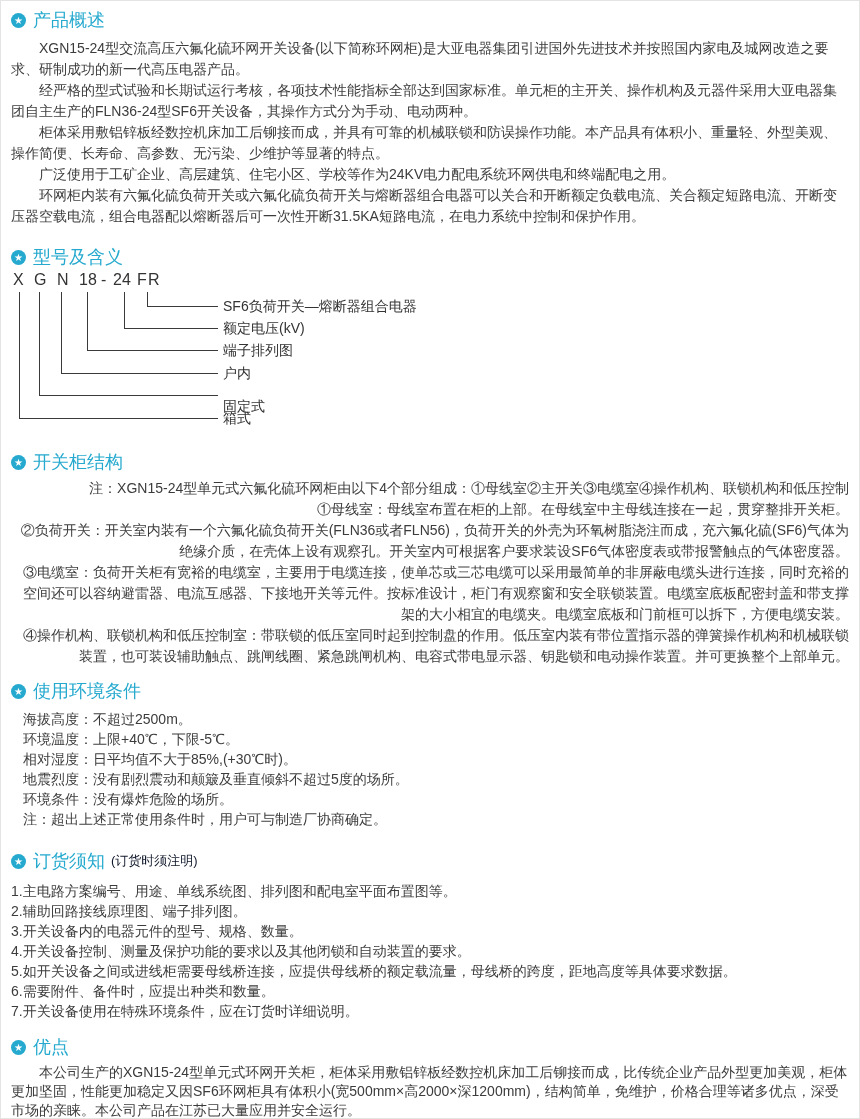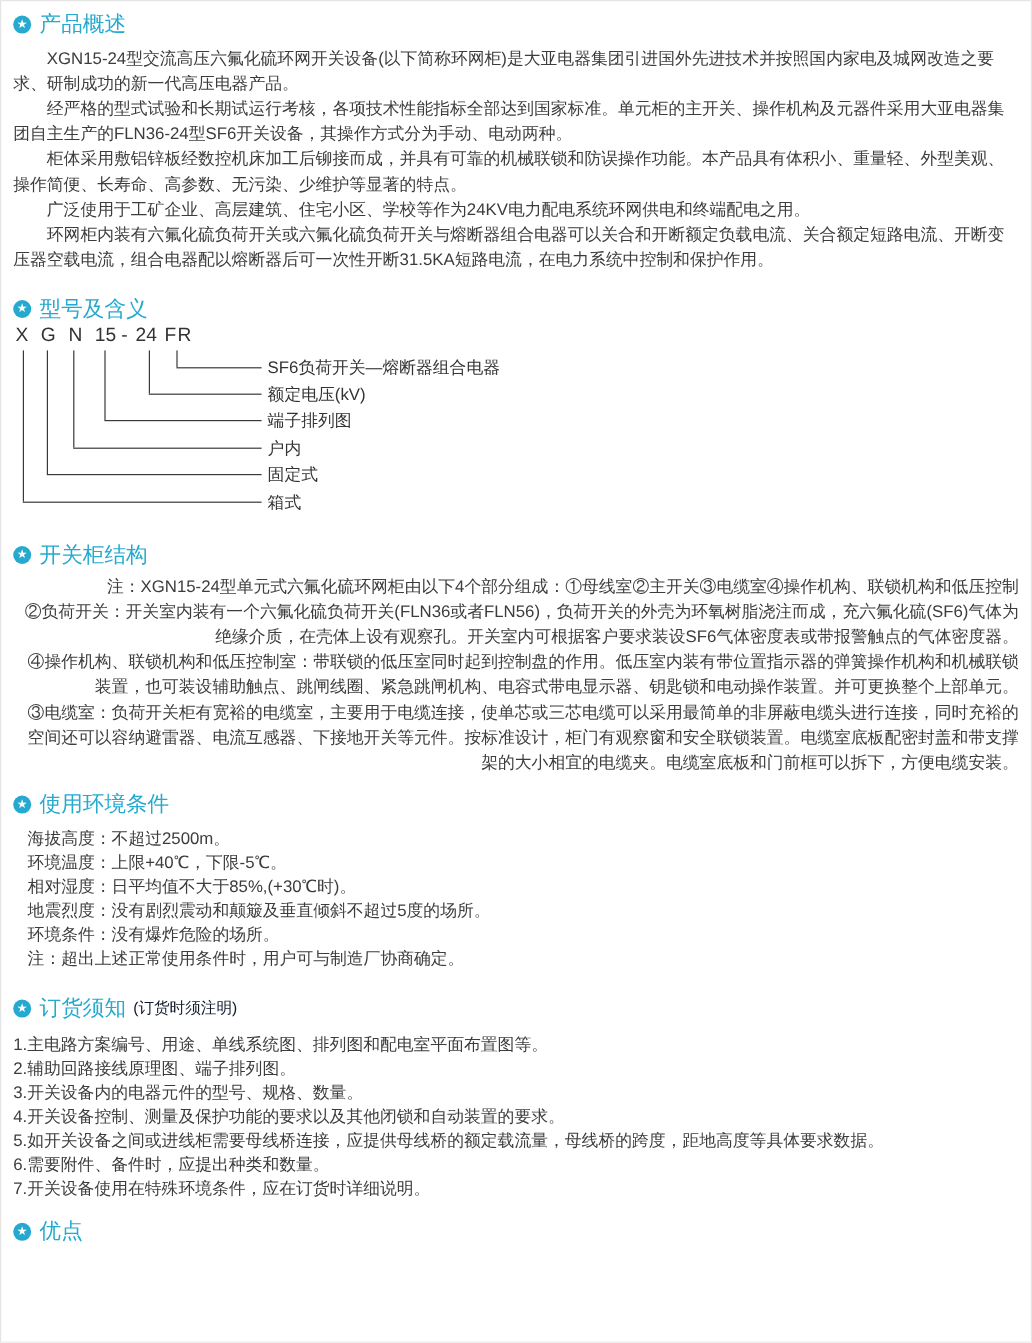--- a/index.html
+++ b/index.html
@@ -93,21 +93,21 @@
 
   <h2 class="sec-head h-model">
     <span class="sec-icon">★</span>
     <span>型号及含义</span>
   </h2>
   <div class="diagram">
 
     <span class="tok" style="left:2px">X</span>
     <span class="tok" style="left:23px">G</span>
     <span class="tok" style="left:46px">N</span>
-    <span class="tok" style="left:68px">15</span>
+    <span class="tok" style="left:68px">18</span>
     <span class="tok" style="left:90px">-</span>
     <span class="tok" style="left:102px">24</span>
     <span class="tok" style="left:126px">F</span>
     <span class="tok" style="left:137px">R</span>
 
     <div class="vline" style="left:8px;   height:126px"></div>
     <div class="vline" style="left:28px;  height:103px"></div>
     <div class="vline" style="left:50px;  height:81px"></div>
     <div class="vline" style="left:76px;  height:58px"></div>
     <div class="vline" style="left:113px; height:36px"></div>
@@ -117,33 +117,34 @@
     <div class="hline" style="left:113px; top:58px;  width:94px"></div>
     <div class="hline" style="left:76px;  top:80px;  width:131px"></div>
     <div class="hline" style="left:50px;  top:103px; width:157px"></div>
     <div class="hline" style="left:28px;  top:125px; width:179px"></div>
     <div class="hline" style="left:8px;   top:148px; width:199px"></div>
 
     <span class="dlabel" style="top:26px">SF6负荷开关—熔断器组合电器</span>
     <span class="dlabel" style="top:48px">额定电压(kV)</span>
     <span class="dlabel" style="top:70px">端子排列图</span>
     <span class="dlabel" style="top:93px">户内</span>
-    <span class="dlabel" style="top:115px">固定式</span>
+    <span class="dlabel" style="top:126px">固定式</span>
     <span class="dlabel" style="top:138px">箱式</span>
   </div>
 
   <h2 class="sec-head h-structure">
     <span class="sec-icon">★</span>
     <span>开关柜结构</span>
   </h2>
   <div class="body-text mt-structure">
     <p>注：XGN15-24型单元式六氟化硫环网柜由以下4个部分组成：①母线室②主开关③电缆室④操作机构、联锁机构和低压控制</p>
+    <p>①母线室：母线室布置在柜的上部。在母线室中主母线连接在一起，贯穿整排开关柜。</p>
     <p>②负荷开关：开关室内装有一个六氟化硫负荷开关(FLN36或者FLN56)，负荷开关的外壳为环氧树脂浇注而成，充六氟化硫(SF6)气体为绝缘介质，在壳体上设有观察孔。开关室内可根据客户要求装设SF6气体密度表或带报警触点的气体密度器。</p>
+    <p>③电缆室：负荷开关柜有宽裕的电缆室，主要用于电缆连接，使单芯或三芯电缆可以采用最简单的非屏蔽电缆头进行连接，同时充裕的空间还可以容纳避雷器、电流互感器、下接地开关等元件。按标准设计，柜门有观察窗和安全联锁装置。电缆室底板配密封盖和带支撑架的大小相宜的电缆夹。电缆室底板和门前框可以拆下，方便电缆安装。</p>
     <p>④操作机构、联锁机构和低压控制室：带联锁的低压室同时起到控制盘的作用。低压室内装有带位置指示器的弹簧操作机构和机械联锁装置，也可装设辅助触点、跳闸线圈、紧急跳闸机构、电容式带电显示器、钥匙锁和电动操作装置。并可更换整个上部单元。</p>
-    <p>③电缆室：负荷开关柜有宽裕的电缆室，主要用于电缆连接，使单芯或三芯电缆可以采用最简单的非屏蔽电缆头进行连接，同时充裕的空间还可以容纳避雷器、电流互感器、下接地开关等元件。按标准设计，柜门有观察窗和安全联锁装置。电缆室底板配密封盖和带支撑架的大小相宜的电缆夹。电缆室底板和门前框可以拆下，方便电缆安装。</p>
   </div>
 
   <h2 class="sec-head h-env">
     <span class="sec-icon">★</span>
     <span>使用环境条件</span>
   </h2>
   <div class="env-text">
     <p>海拔高度：不超过2500m。</p>
     <p>环境温度：上限+40℃，下限-5℃。</p>
     <p>相对湿度：日平均值不大于85%,(+30℃时)。</p>
@@ -164,14 +165,17 @@
     <p>4.开关设备控制、测量及保护功能的要求以及其他闭锁和自动装置的要求。</p>
     <p>5.如开关设备之间或进线柜需要母线桥连接，应提供母线桥的额定载流量，母线桥的跨度，距地高度等具体要求数据。</p>
     <p>6.需要附件、备件时，应提出种类和数量。</p>
     <p>7.开关设备使用在特殊环境条件，应在订货时详细说明。</p>
   </div>
 
   <h2 class="sec-head h-adv">
     <span class="sec-icon">★</span>
     <span>优点</span>
   </h2>
+  <div class="adv-text">
+    <p class="indent">本公司生产的XGN15-24型单元式环网开关柜，柜体采用敷铝锌板经数控机床加工后铆接而成，比传统企业产品外型更加美观，柜体更加坚固，性能更加稳定又因SF6环网柜具有体积小(宽500mm×高2000×深1200mm)，结构简单，免维护，价格合理等诸多优点，深受市场的亲睐。本公司产品在江苏已大量应用并安全运行。</p>
+  </div>
 
 </div>
 
 </body></html>

